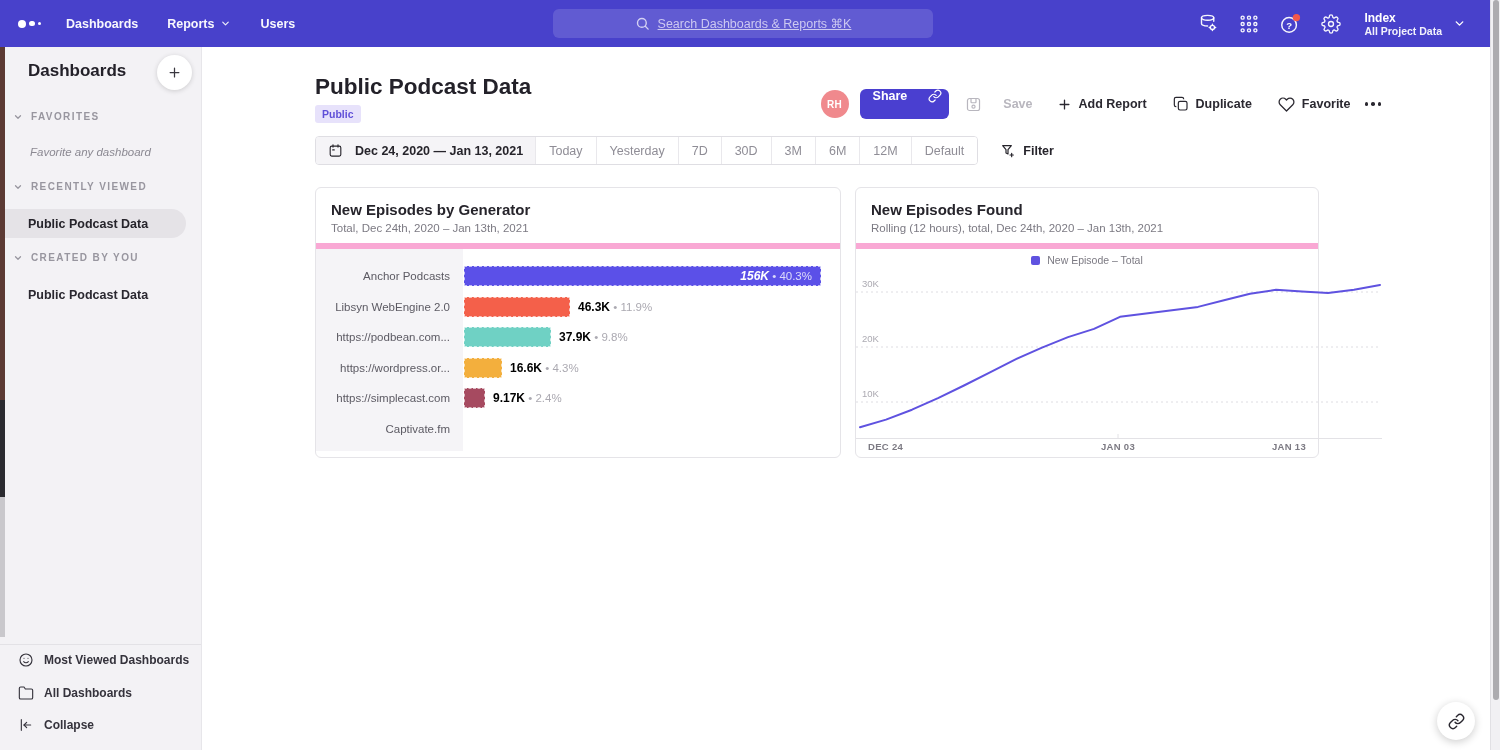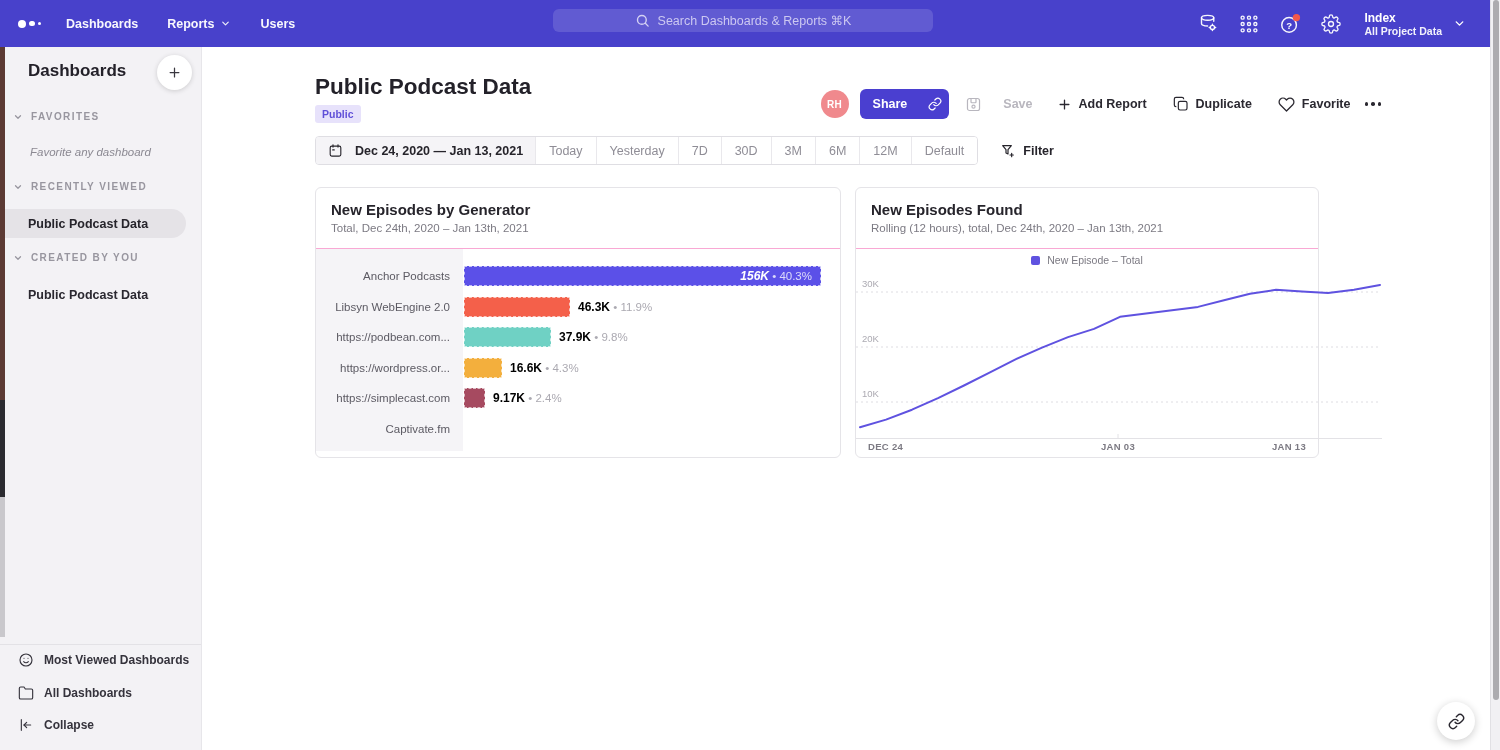--- a/index.html
+++ b/index.html
@@ -7,21 +7,21 @@
   .screen { position:relative; width:1500px; height:750px; overflow:hidden; background:#fff; }
 
   
   .navbar { position:absolute; left:0; top:0; width:1500px; height:47px; background:#4841CB; z-index:20; }
   .logo { position:absolute; left:18px; top:0; height:47px; display:flex; align-items:center; gap:3px; cursor:pointer; }
   .logo i { display:block; border-radius:50%; background:#fff; }
   .logo .d1{width:8px;height:8px;} .logo .d2{width:5.5px;height:5.5px;} .logo .d3{width:3px;height:3px;}
   .nav-links { position:absolute; left:66px; top:0; height:47px; display:flex; gap:29px; align-items:center; }
   .nav-links a { color:rgba(255,255,255,.96); font-size:12.5px; font-weight:700; text-decoration:none; display:flex; align-items:center; gap:6px; cursor:pointer; }
   .nav-links svg { opacity:.9; }
-  .search { position:absolute; left:553px; top:9px; width:380px; height:23px; border-radius:6px; background:rgba(255,255,255,.14); display:flex; align-items:center; justify-content:center; gap:8px; color:#CCC8F1; font-size:12.5px; cursor:text; }
+  .search { position:absolute; left:553px; top:9px; width:380px; height:29px; border-radius:6px; background:rgba(255,255,255,.14); display:flex; align-items:center; justify-content:center; gap:8px; color:#CCC8F1; font-size:12.5px; cursor:text;text-decoration:underline; }
   .nav-right { position:absolute; right:34px; top:0; height:47px; display:flex; align-items:center; gap:19px; }
   .nav-icon-btn { position:relative; width:22px; height:22px; display:flex; align-items:center; justify-content:center; cursor:pointer; }
   .workspace { display:flex; align-items:center; gap:11px; margin-left:3px; cursor:pointer; }
   .ws-text { color:#fff; }
   .ws-name { font-size:12px; font-weight:700; line-height:14px; }
   .ws-scope { font-size:10.5px; font-weight:700; line-height:12px; opacity:.93; }
 
   
   .sidebar { position:absolute; left:0; top:47px; bottom:0; width:202px; background:#F3F2F5; border-right:1px solid #E7E6EA; z-index:5; }
   .sb-title { position:absolute; left:28px; top:14px; font-size:17px; font-weight:700; color:#232129; }
@@ -40,21 +40,21 @@
   .left-strip .seg2 { height:97px; background:#2B2B30; }
   .left-strip .seg3 { height:140px; background:#C9C8CC; }
 
   
   .main { position:absolute; left:202px; top:47px; right:10px; bottom:0; background:#fff; }
   .page-title { position:absolute; left:113px; top:27px; font-size:22.5px; font-weight:700; color:#232129; }
   .badge { position:absolute; left:113px; top:58px; padding:3px 7px; background:#E7E2FB; color:#5F4FD8; font-size:10.5px; font-weight:600; border-radius:3px; }
 
   .action-row { position:absolute; top:42px; right:107px; height:30px; display:flex; align-items:center; }
   .avatar { width:28px; height:28px; border-radius:50%; background:#F0898D; color:#fff; font-size:10px; font-weight:700; letter-spacing:.3px; display:flex; align-items:center; justify-content:center; cursor:pointer; }
-  .share-btn { margin-left:11px; height:30px; display:flex; align-items:center; background:#4A3FD0; border-radius:6px; overflow:hidden; border:none; cursor:pointer; }
+  .share-btn { margin-left:11px; height:30px; display:flex; align-items:flex-start; background:#4A3FD0; border-radius:6px; overflow:hidden; border:none; cursor:pointer; }
   .share-main { display:flex; align-items:center; padding:0 13px; color:#fff; font-size:12.5px; font-weight:700; }
   .share-sep { width:1px; background:rgba(255,255,255,.35); margin:4px 0; }
   .share-link { width:28px; display:flex; align-items:center; justify-content:center; }
   .act { display:flex; align-items:center; gap:7px; background:none; border:none; cursor:pointer; font-family:inherit; }
   .act span { font-size:12.5px; font-weight:700; color:#2A2830; }
   .act.disabled span { color:#B8B6BE;margin-left:14px; }
   .act.disabled { cursor:default; }
   .ml16{margin-left:16px;} .ml24{margin-left:24px;} .ml26{margin-left:26px;} .ml12{margin-left:12px;}
   .overflow-btn { display:flex; gap:3px; align-items:center; background:none; border:none; cursor:pointer; padding:4px 2px; }
   .overflow-btn i { width:3.5px; height:3.5px; border-radius:50%; background:#2A2830; display:block; }
@@ -64,21 +64,21 @@
   .range-current { display:flex; align-items:center; gap:12px; padding:0 12px; background:#F5F4F7; cursor:pointer; }
   .range-current span { font-size:12.5px; font-weight:700; color:#26242B; white-space:nowrap; }
   .preset { border:none; border-left:1px solid #E9E8EC; background:#fff; padding:0 13px; font-family:inherit; font-size:12.5px; color:#8F8D96; cursor:pointer; white-space:nowrap; }
   .filter-btn { margin-left:22px; display:flex; align-items:center; gap:7px; background:none; border:none; cursor:pointer; }
   .filter-btn span { font-size:12.5px; font-weight:700; color:#26242B; }
 
   
   .card { position:absolute; top:140px; height:271px; background:#fff; border:1px solid #E5E4E8; border-radius:6px; }
   .card1 { left:113px; width:526px; }
   .card2 { left:653px; width:464px; }
-  .card-head { height:61px; padding:13px 15px 0 15px; border-bottom:1px solid #f9a8d4; }
+  .card-head { height:61px; padding:13px 15px 0 15px; border-bottom:6px solid #f9a8d4; }
   .card-head h2 { font-size:15px; font-weight:700; color:#26242B; }
   .card-sub { margin-top:4px; font-size:11.5px; color:#7C7A83; }
 
   
   .bar-body { position:relative; height:208px; padding-top:12px; }
   .label-col { position:absolute; left:0; top:0; width:147px; height:202px; background:#F5F4F7; }
   .bar-row { position:relative; display:flex; align-items:center; height:30.5px; }
   .bar-cat { width:147px; flex:none; text-align:right; padding-right:13px; font-size:11.5px; color:#5C5A63; white-space:nowrap; overflow:hidden; }
   .bar-track { flex:1; display:flex; align-items:center; height:20px; padding-left:1px; }
   .bar-fill { height:20px; border:1px dashed rgba(255,255,255,.65); border-radius:1px; display:flex; align-items:center; justify-content:flex-end; flex:none; }

